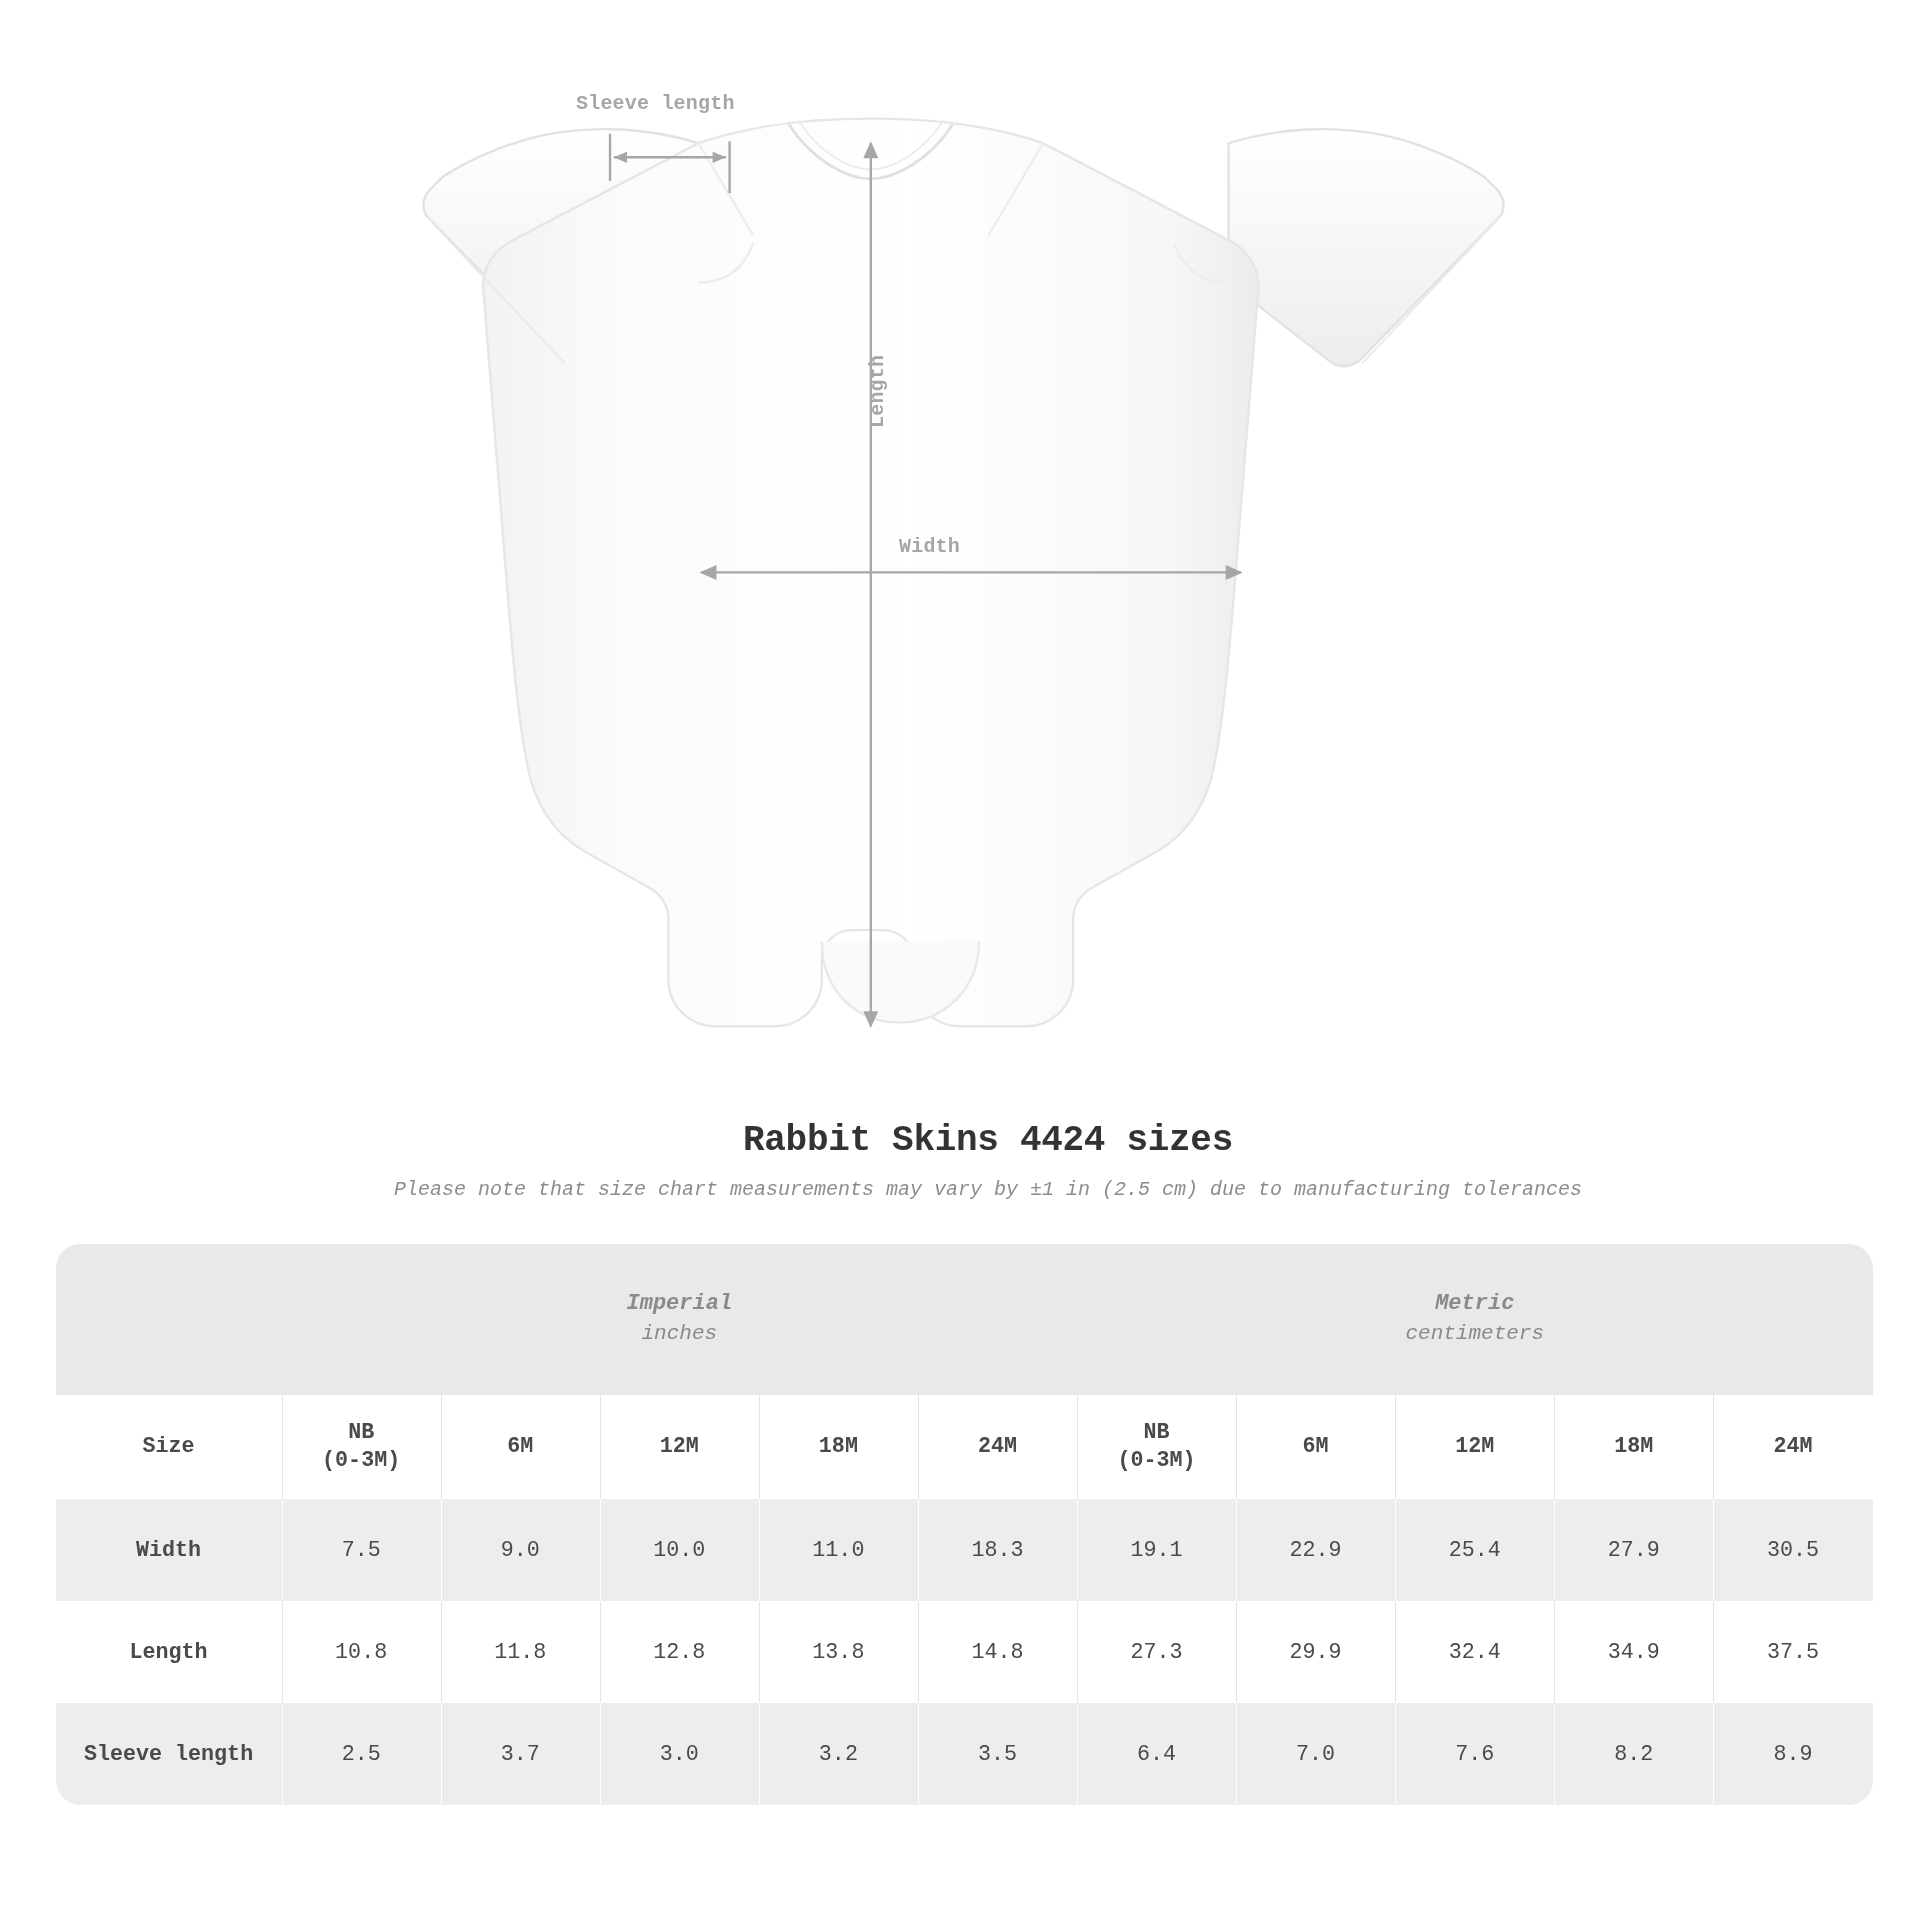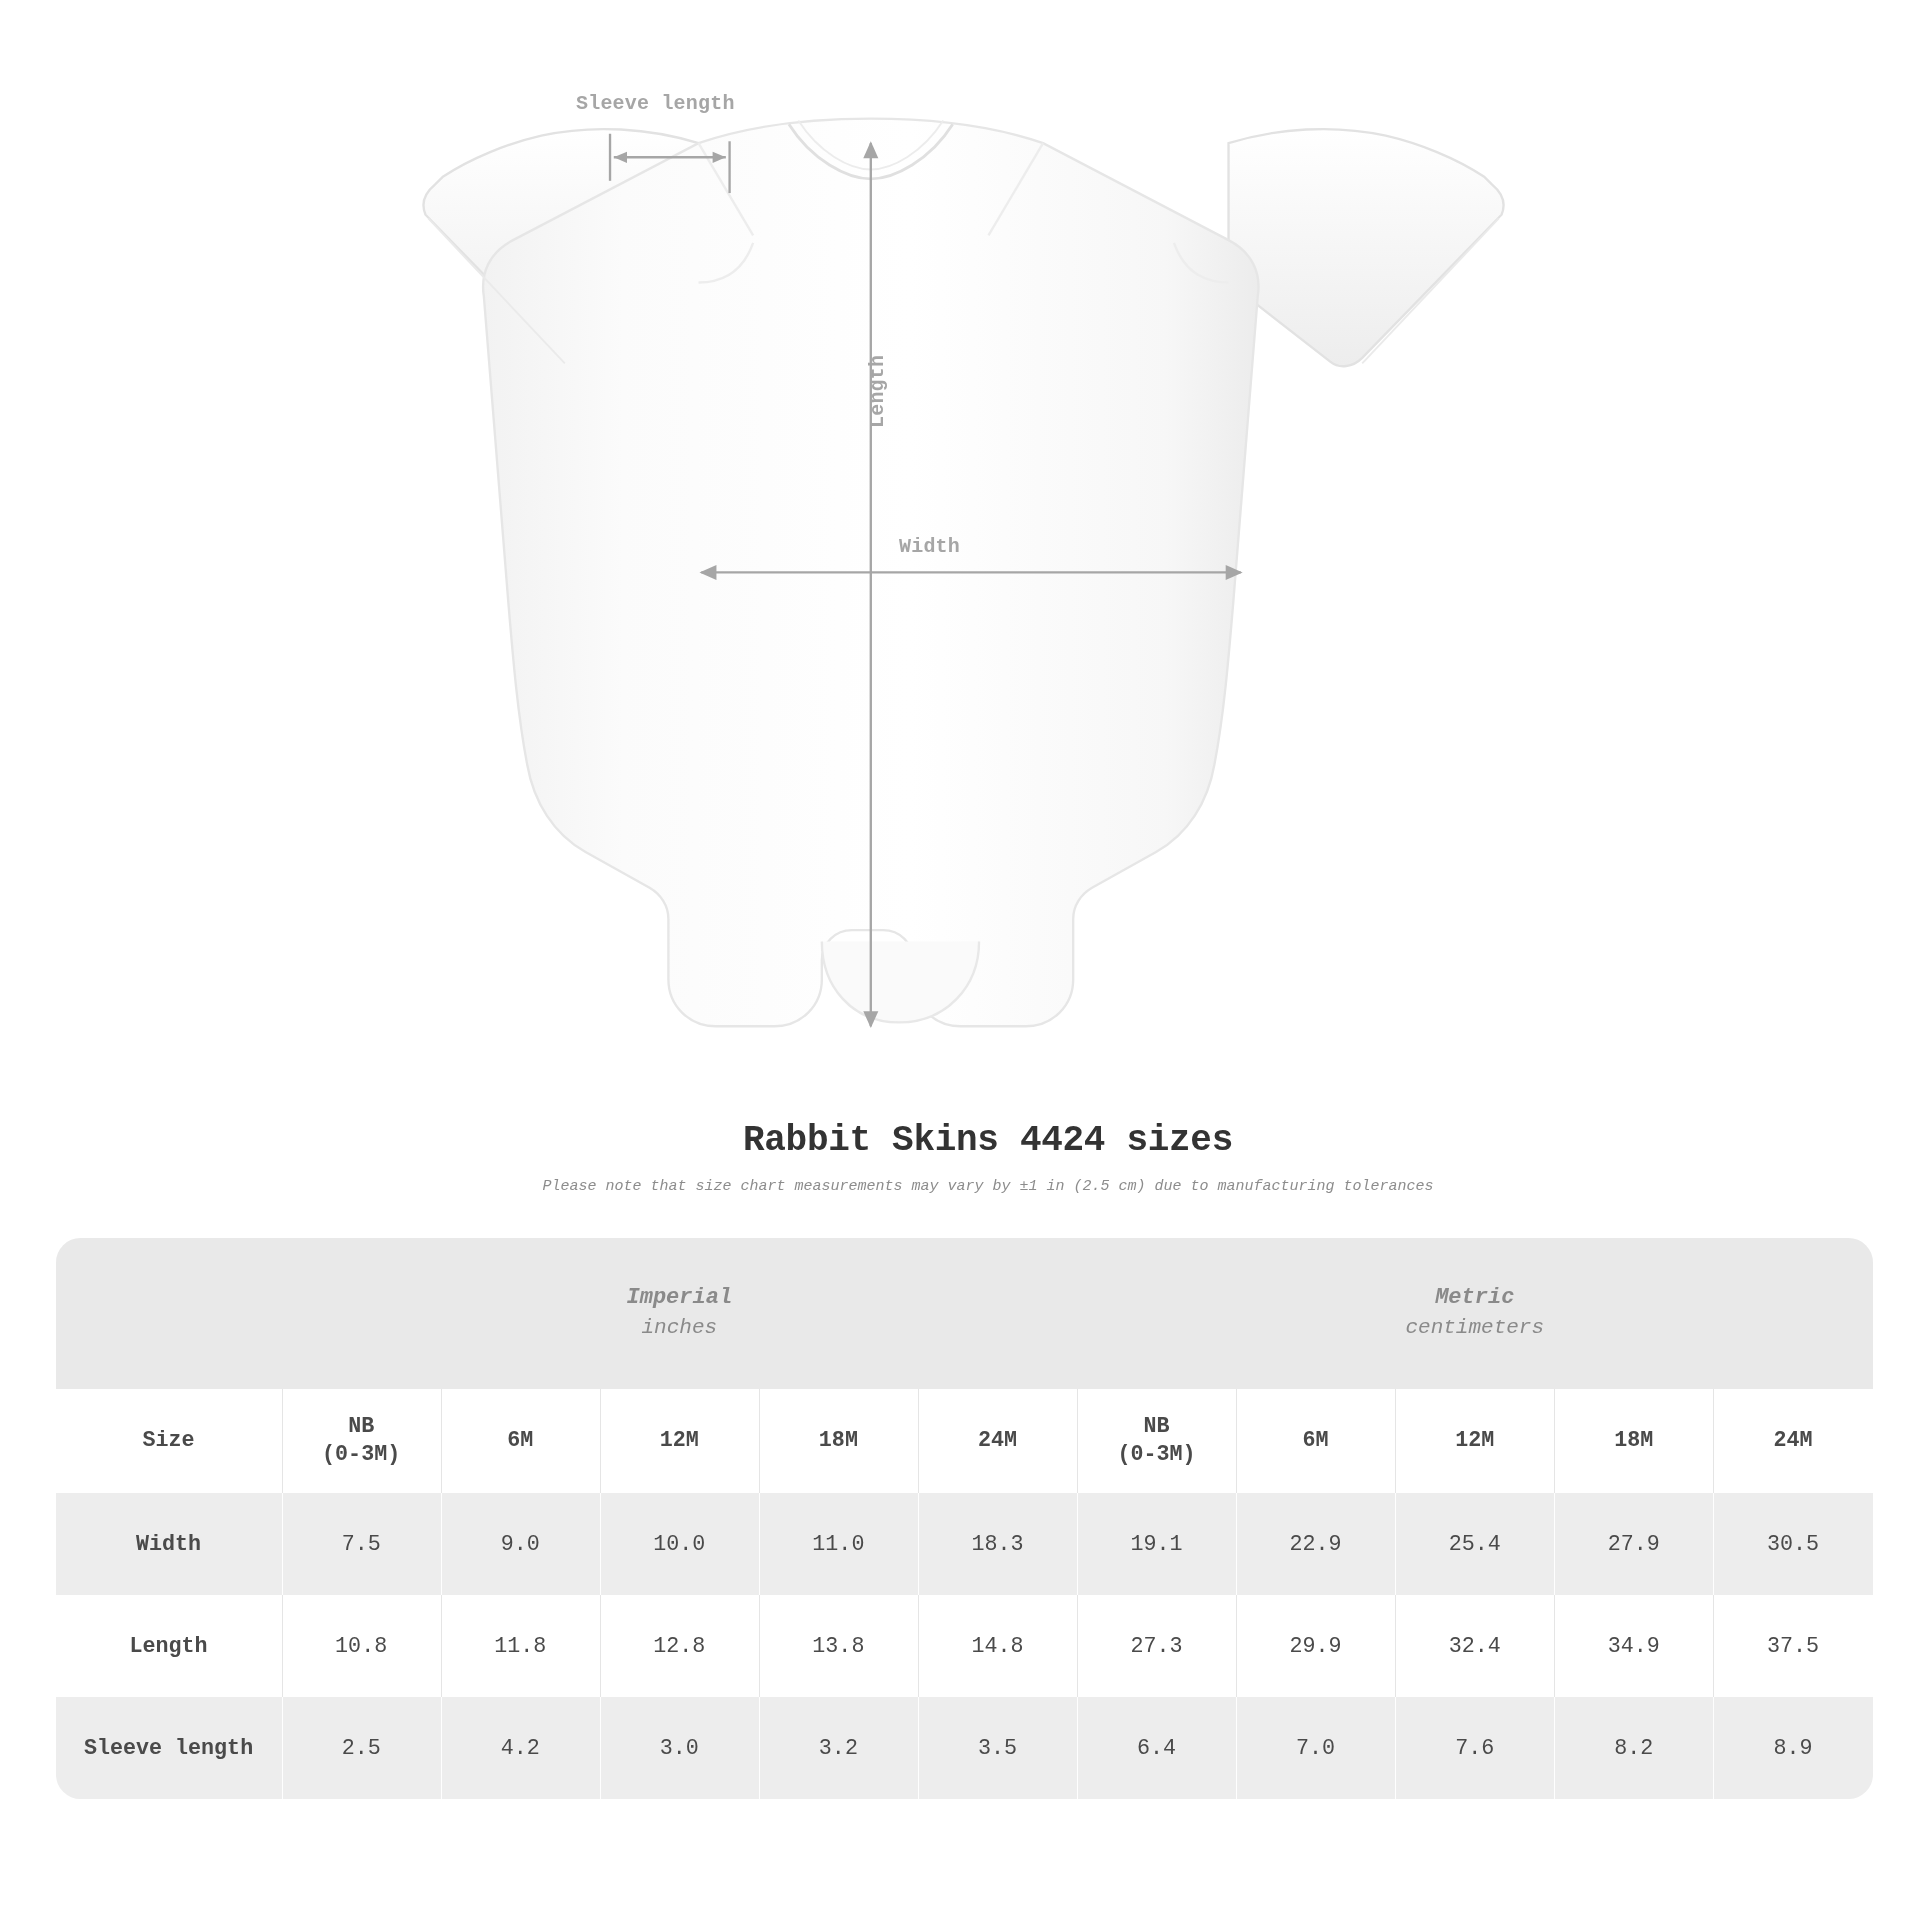--- a/index.html
+++ b/index.html
@@ -57,21 +57,21 @@
     padding-left: 48px;
   }
   .chart-title {
     font-size: 36px;
     font-weight: bold;
     color: #333333;
     margin: 0 0 17px 0;
     letter-spacing: -0.3px;
   }
   .chart-note {
-    font-size: 15px;
+    font-size: 20px;
     font-style: italic;
     color: #8c8c8c;
     margin: 0;
   }
 
   
   .table-wrap {
     margin: 43px auto 0 auto;
     width: 1817px;
   }
@@ -330,21 +330,21 @@
           <td class="sep">27.3</td>
           <td class="sep">29.9</td>
           <td class="sep">32.4</td>
           <td class="sep">34.9</td>
           <td class="sep last">37.5</td>
         </tr>
 
         <tr class="row-alt last-row">
           <td class="first rowlabel">Sleeve length</td>
           <td class="sep">2.5</td>
-          <td class="sep">4.2</td>
+          <td class="sep">3.7</td>
           <td class="sep">3.0</td>
           <td class="sep">3.2</td>
           <td class="sep">3.5</td>
           <td class="sep">6.4</td>
           <td class="sep">7.0</td>
           <td class="sep">7.6</td>
           <td class="sep">8.2</td>
           <td class="sep last">8.9</td>
         </tr>
       </tbody>

